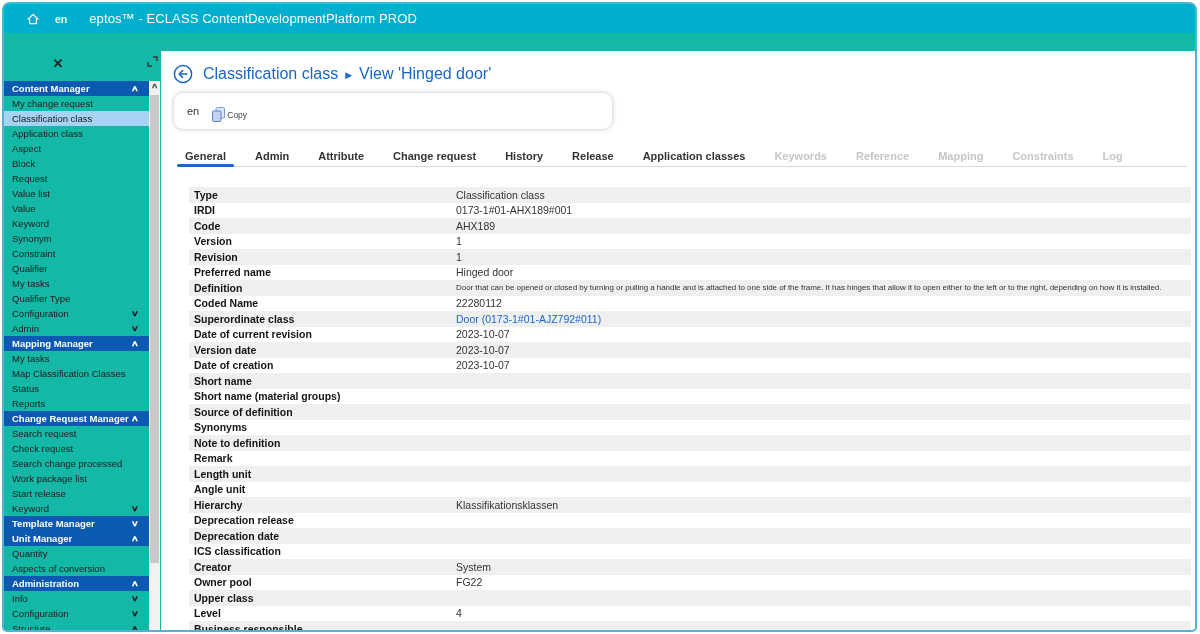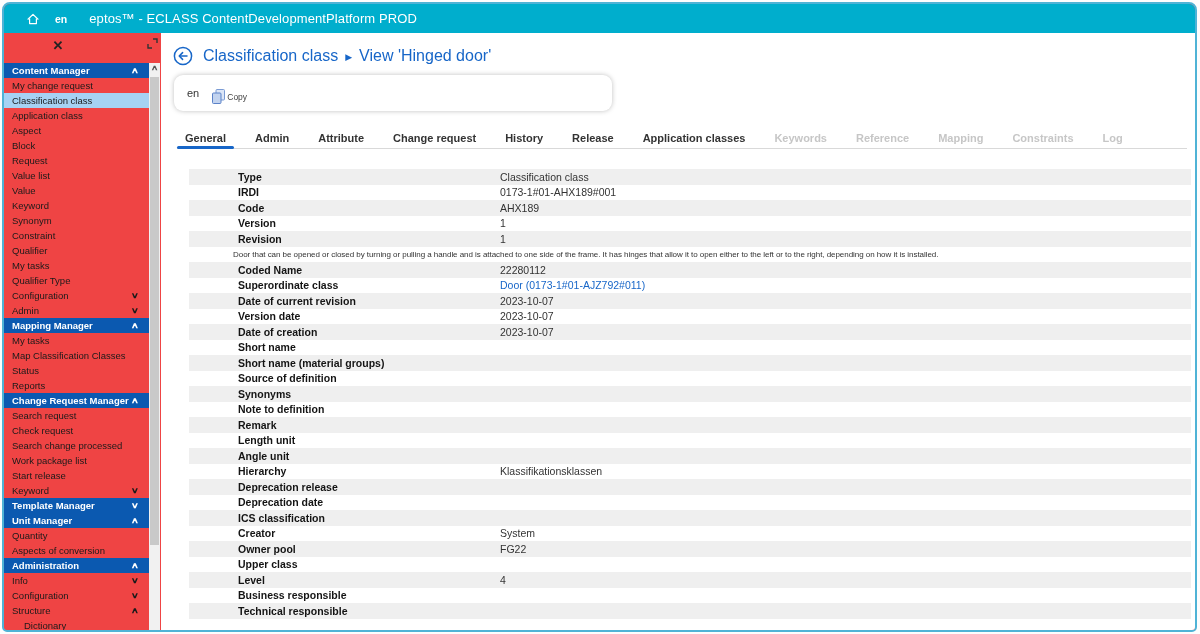--- a/index.html
+++ b/index.html
@@ -3,21 +3,21 @@
 <meta charset="utf-8">
 <style>
   html,body{margin:0;padding:0;}
   body{
     width:1200px;height:634px;position:relative;overflow:hidden;
     background:#fdfdfd;font-family:"Liberation Sans",sans-serif;
   }
   .window{
     position:absolute;left:2px;top:2px;right:3px;bottom:2px;
     border:2px solid #4fb3d6;border-radius:8px 8px 5px 5px;
-    overflow:hidden;display:flex;flex-direction:column;background:#ef4444;
+    overflow:hidden;display:flex;flex-direction:column;background:#14b8a6;gap:18px;
   }
   
   .titlebar{
     height:29px;flex:none;background:#00aecd;display:flex;align-items:center;
     padding-left:22px;color:#fff;
   }
   .titlebar .home{width:14px;height:14px;margin-right:15px;cursor:pointer;}
   .titlebar .lang{font-size:10.5px;font-weight:bold;margin-right:22px;cursor:pointer;}
   .titlebar .apptitle{font-size:13px;font-weight:normal;letter-spacing:.1px;}
   
@@ -58,21 +58,21 @@
   .copy-widget .copy-label{font-size:8.5px;color:#444;margin-top:0px;}
   
   .tabs{display:flex;margin-top:18px;margin-left:4px;border-bottom:1px solid #d9d9d9;}
   .tab{position:relative;font-size:11px;font-weight:bold;color:#333;
     padding:3px 8px 4px 8px;margin-right:13px;white-space:nowrap;cursor:pointer;}
   .tab.disabled{color:#c6c6c6;cursor:default;}
   .tab.active::after{content:"";position:absolute;left:0;right:0;bottom:-1px;height:3px;
     background:#1766c8;border-radius:2px;}
   
   .fields{margin-top:20px;margin-left:16px;width:1002px;}
-  .frow{display:flex;height:15.5px;align-items:center;padding-left:44px;}
+  .frow{display:flex;height:15.5px;align-items:center;}
   .frow:nth-child(odd){background:#efefef;}
   .flabel{width:262px;flex:none;font-size:10.5px;font-weight:bold;color:#141414;
     padding-left:5px;white-space:nowrap;}
   .fvalue{flex:1;font-size:10.5px;color:#333;white-space:nowrap;overflow:hidden;}
   .fvalue.small{font-size:8px;letter-spacing:-0.05px;}
   .fvalue.link{color:#1766c8;cursor:pointer;}
 </style>
 </head>
 <body>
 
@@ -342,20 +342,25 @@
           </div>
           <div class="frow">
             <div class="flabel">Version</div>
             <div class="fvalue">1</div>
           </div>
           <div class="frow">
             <div class="flabel">Revision</div>
             <div class="fvalue">1</div>
           </div>
           <div class="frow">
+            <div class="flabel">Preferred name</div>
+            <div class="fvalue">Hinged door</div>
+          </div>
+          <div class="frow">
+            <div class="flabel">Definition</div>
             <div class="fvalue small">Door that can be opened or closed by turning or pulling a handle and is attached to one side of the frame. It has hinges that allow it to open either to the left or to the right, depending on how it is installed.</div>
           </div>
           <div class="frow">
             <div class="flabel">Coded Name</div>
             <div class="fvalue">22280112</div>
           </div>
           <div class="frow">
             <div class="flabel">Superordinate class</div>
             <div class="fvalue link">Door (0173-1#01-AJZ792#011)</div>
           </div>

